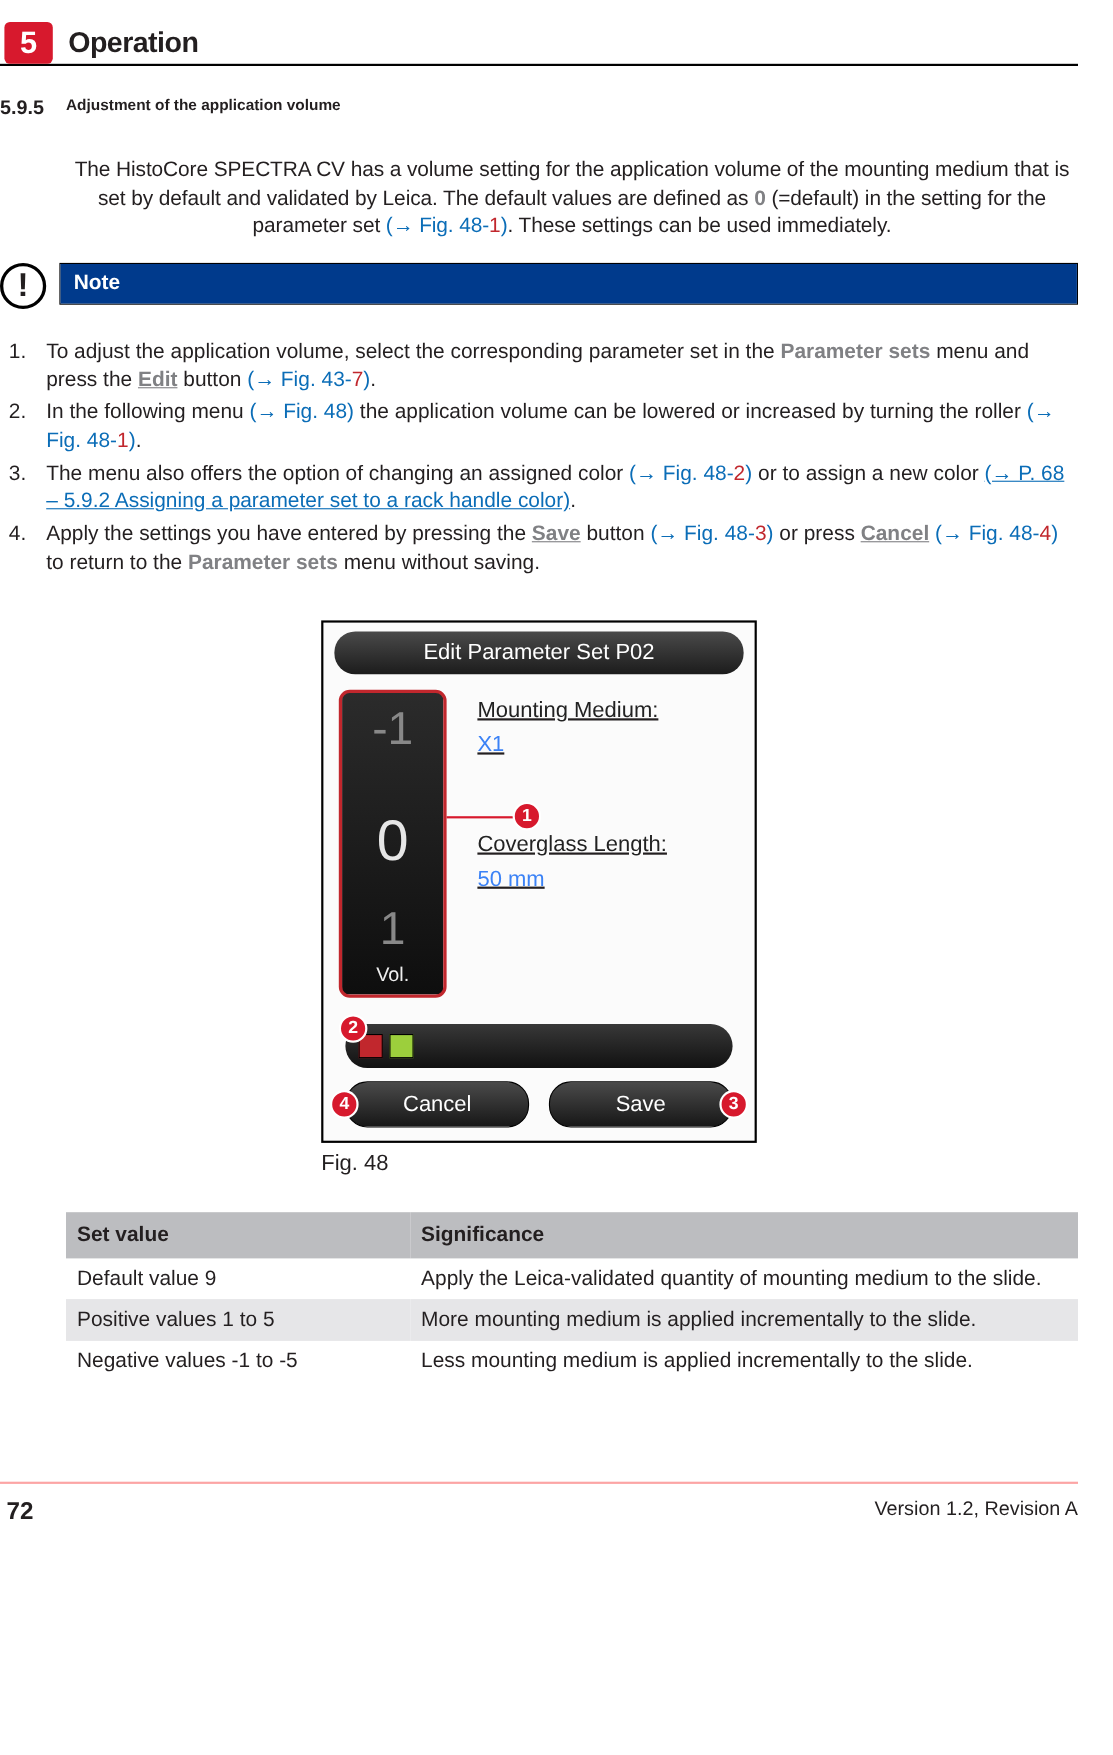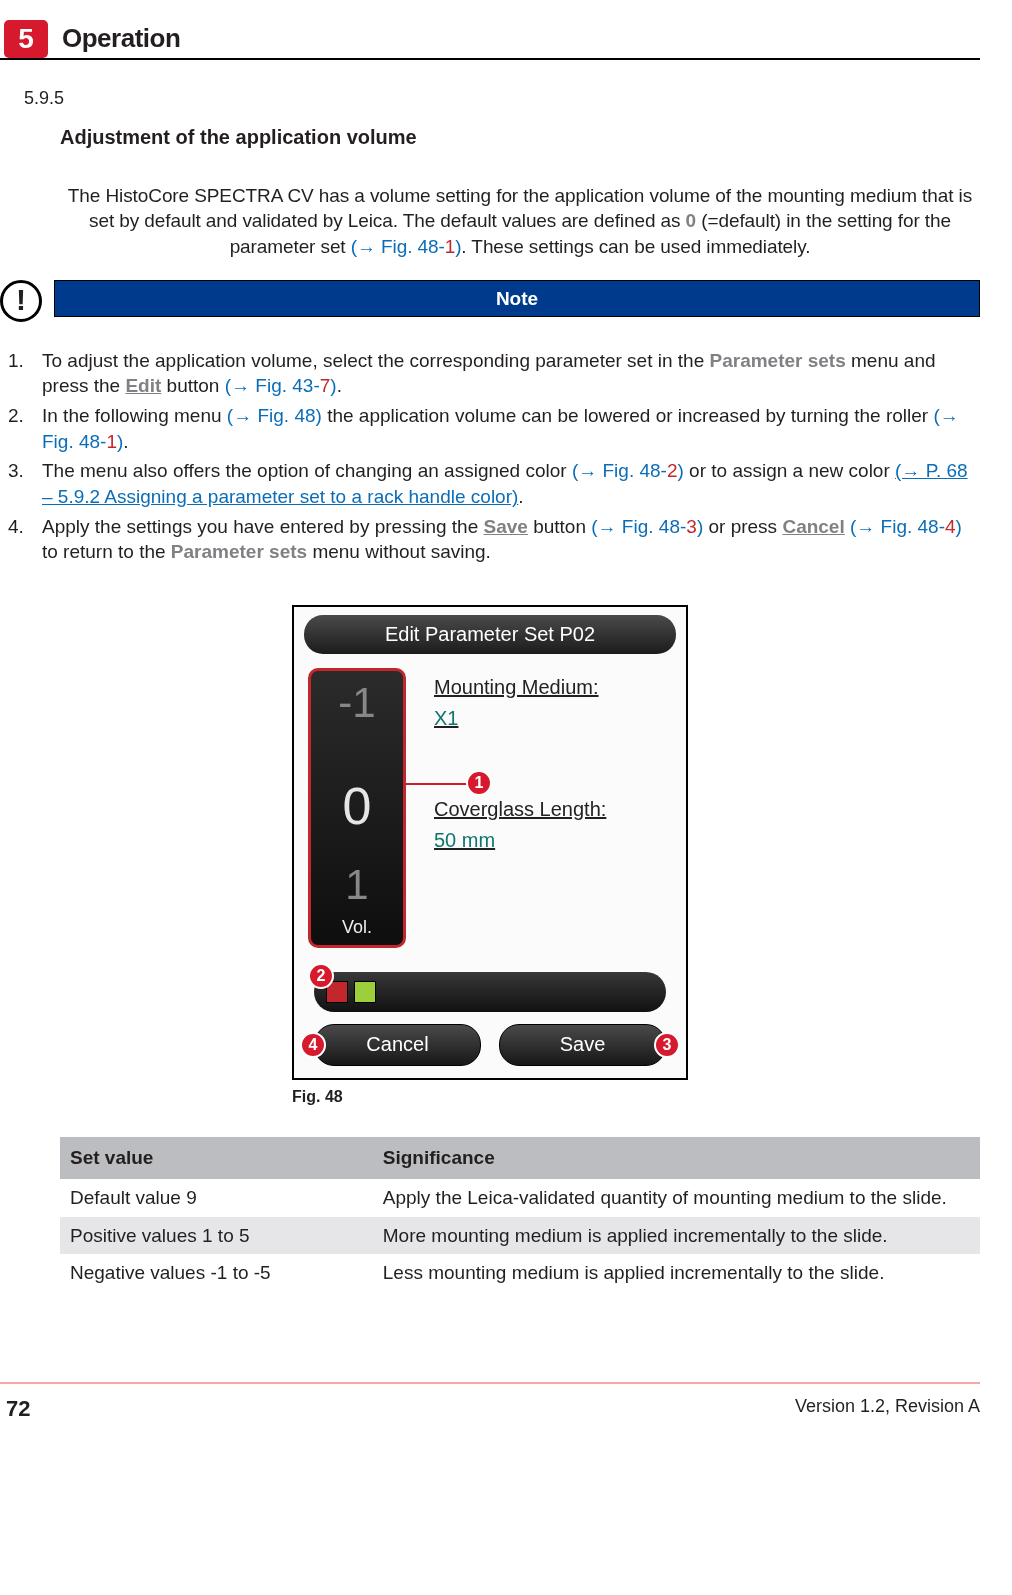--- a/index.html
+++ b/index.html
@@ -41,30 +41,28 @@
     font-size: 26px;
     display: flex;
     align-items: center;
     letter-spacing: -0.5px;
   }
   .section {
     padding: 26px 0 0 0;
   }
   .sec-row { display:flex; align-items:flex-start; }
   .sec-num {
-    font-weight: normal;
+    font-weight: bold;
     font-size: 18px;
     width: 60px;
     flex: 0 0 60px;
-    padding-left: 24px;
   }
   .sec-title {
     font-weight: bold;
-    font-size: 20px;
-    margin-top: 38px;
+    font-size: 14px;
   }
   .body-indent {
     margin-left: 60px;
     margin-right: 0;
   }
   .para {
     margin-top: 32px;
     letter-spacing: -0.1px;
     text-align: center;
   }
@@ -84,21 +82,20 @@
     border-radius: 50%;
     display:flex; align-items:center; justify-content:center;
     font-size: 30px; font-weight: bold;
     margin-right: 12px;
     margin-top: 0;
     flex: 0 0 42px;
   }
   .note-box {
     border: 1px solid #000;
     flex: 1;
-    text-align: center;
   }
   .note-head {
     background: #003a8c;
     color: #fff;
     font-weight: bold;
     padding: 5px 12px;
     font-size: 19px;
   }
   .note-body {
     padding: 8px 12px 12px 12px;
@@ -160,21 +157,21 @@
   }
   .roller-tick.top { top: 4px; }
   .roller-tick.mid { top: 100px; color: #e6e6e6; font-size: 52px; }
   .roller-tick.bot { top: 186px; }
   .roller-label {
     position:absolute; bottom:6px; left:0; right:0; text-align:center;
     color:#eee; font-size:18px;
   }
   .info-col { margin-left: 28px; padding-top: 6px; text-decoration: underline; }
   .info-label { font-size: 20px; color:#222; margin-bottom:4px; }
-  .info-val { font-size: 20px; color:#0f766e; margin-bottom: 24px; }
+  .info-val { font-size: 20px; color:#3b82f6; margin-bottom: 24px; }
 
   .callout {
     position:absolute;
     width:26px; height:26px; border-radius:50%;
     background:#d7192d; color:#fff;
     display:flex; align-items:center; justify-content:center;
     font-weight:bold; font-size:16px;
     border:2px solid #fff;
   }
   .callout-line { position:absolute; background:#d7192d; height:2px; }
@@ -195,21 +192,21 @@
 
   .btn-row { display:flex; gap:18px; padding: 0 20px; margin-top: 12px; }
   .dev-btn {
     flex:1; height: 42px;
     background: linear-gradient(#4a4a4a,#171717);
     color:#fff; border-radius: 20px;
     display:flex; align-items:center; justify-content:center;
     font-size: 20px;
     border: 1px solid #000;
   }
-  .fig-caption { font-weight:bold; font-size:16px; margin-top:6px; }
+  .fig-caption { font-weight:normal; font-size:20px; margin-top:6px; }
 
   
   table.sig { width: calc(100% - 60px); margin-left:60px; border-collapse: collapse; margin-top: 30px; font-size:19px; }
   table.sig th { text-align:left; font-weight:bold; background:#bcbdc0; padding:8px 10px; }
   table.sig td { padding:6px 10px; }
   table.sig tr.alt td { background:#e6e6e8; }
 
   .footer {
     border-top: 2px solid #fca5a5;
     margin-top: 90px;

